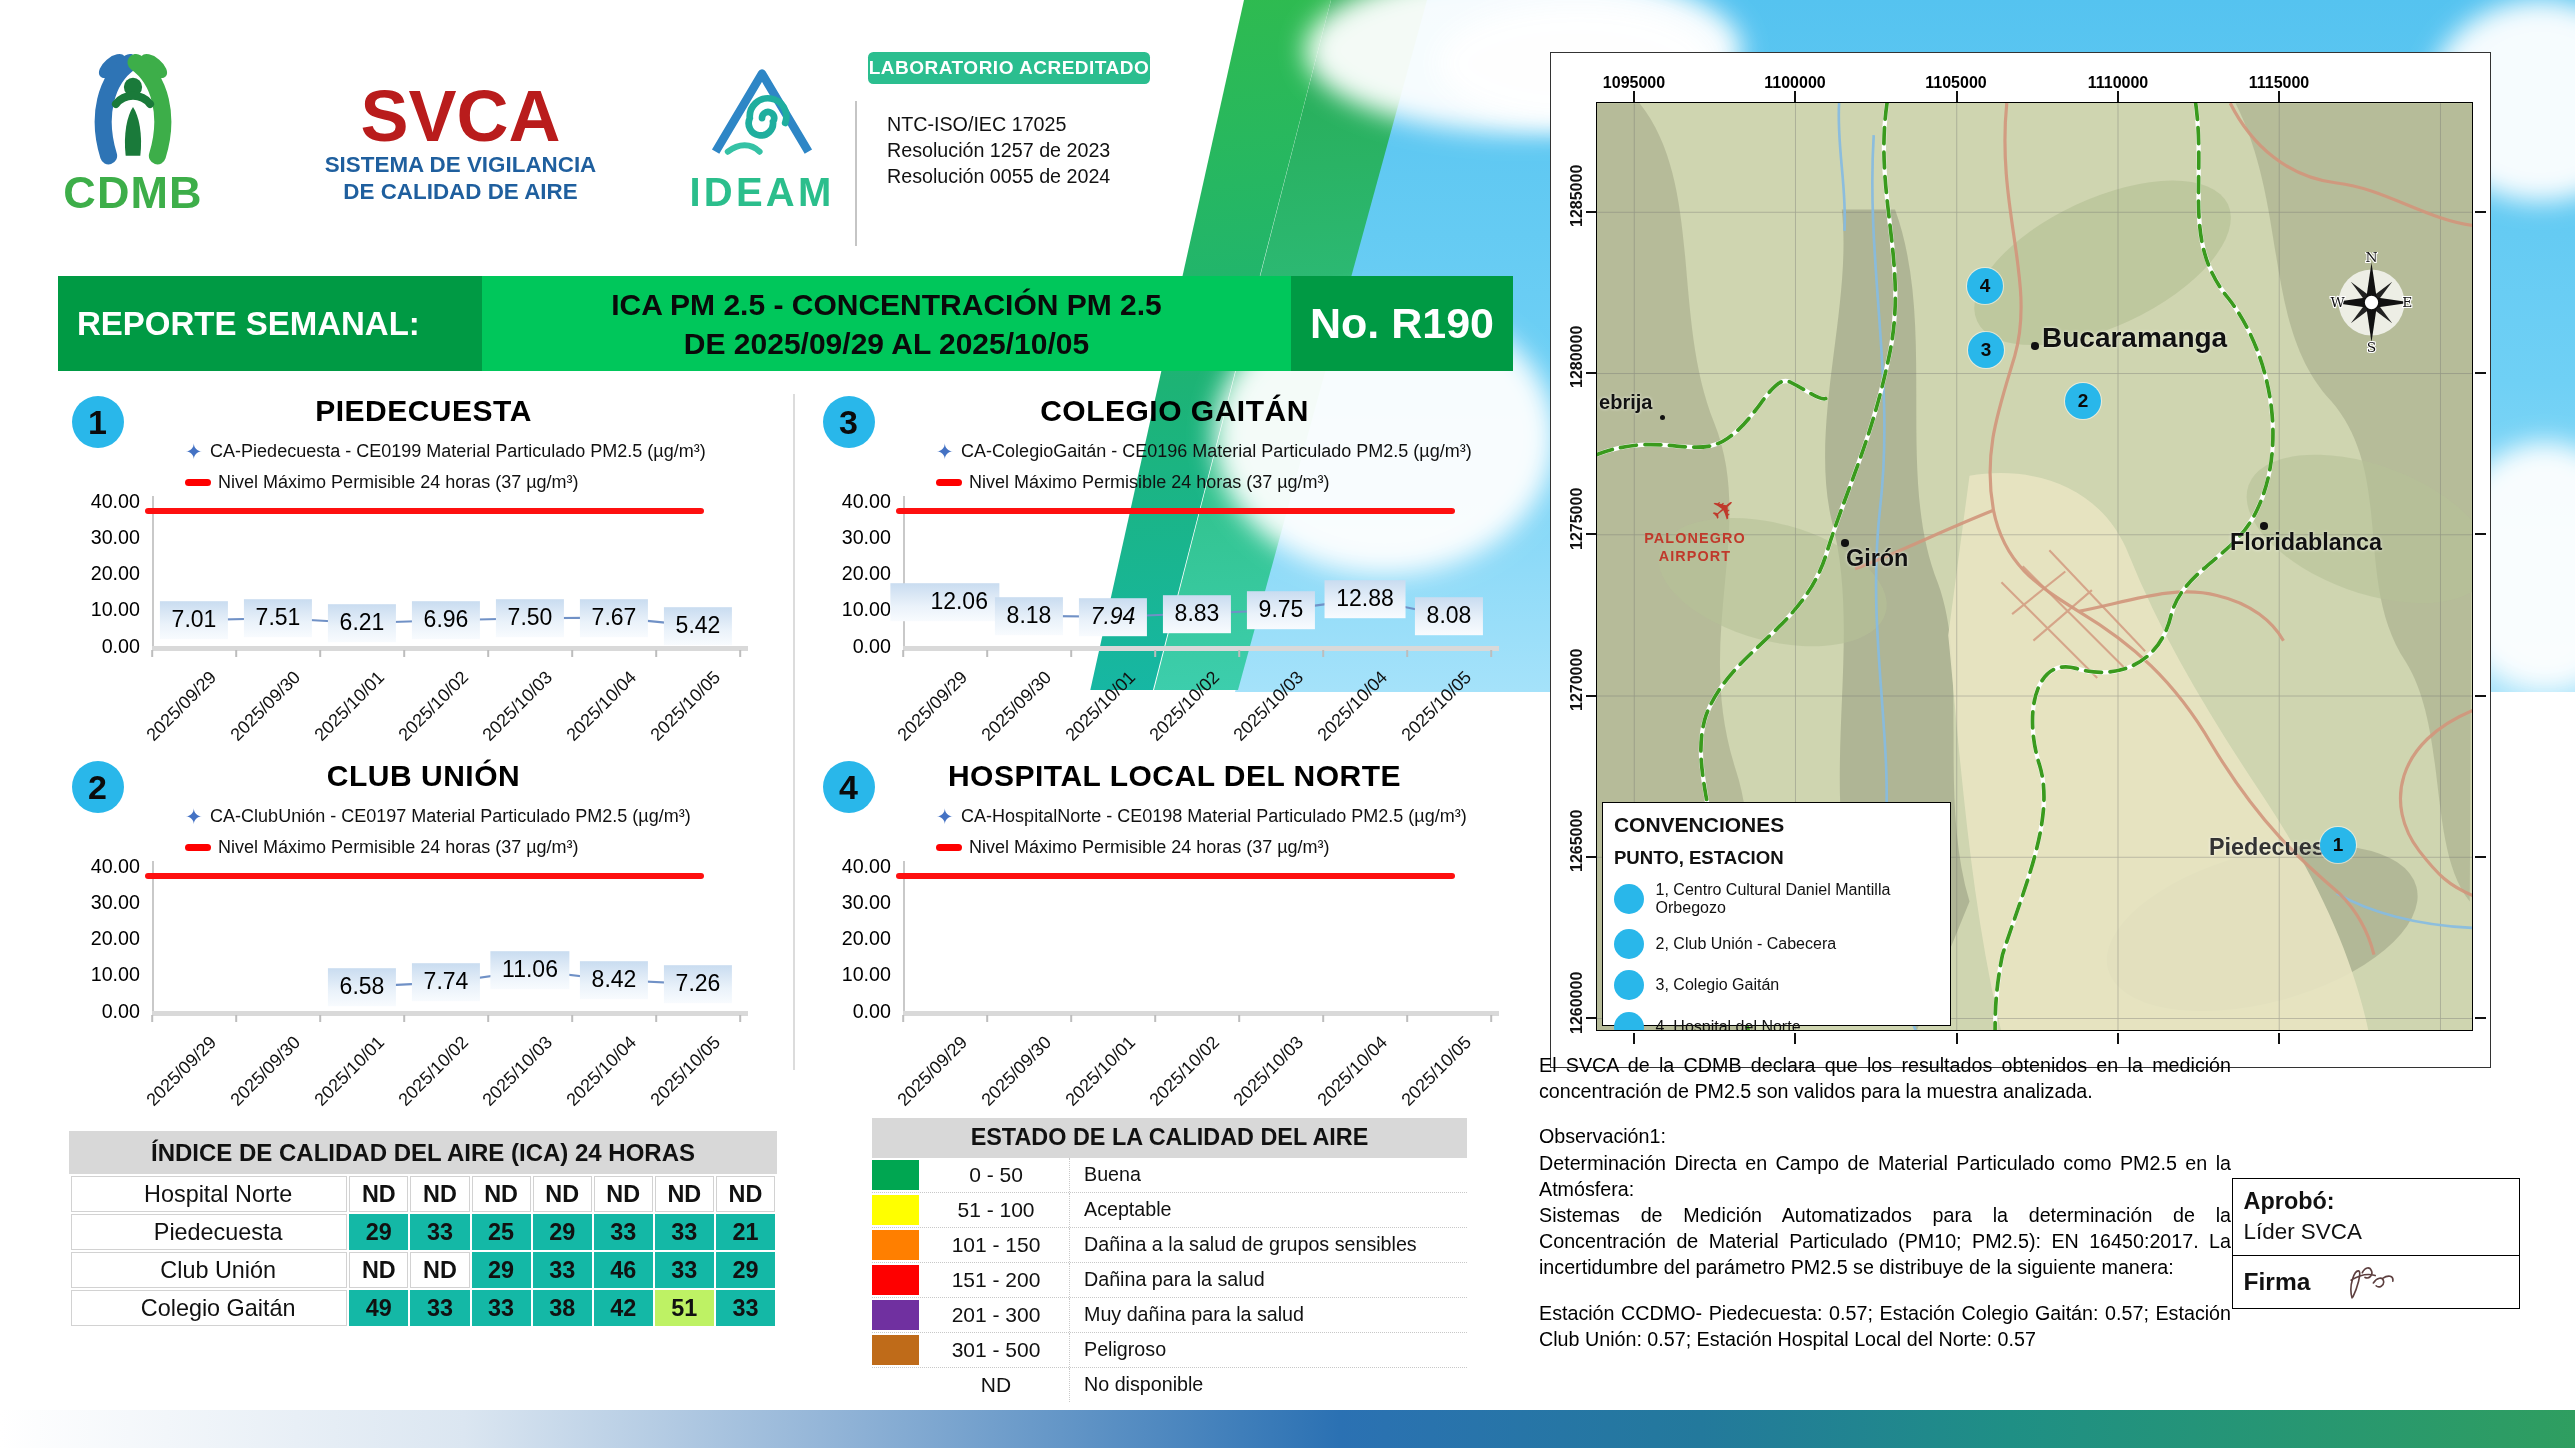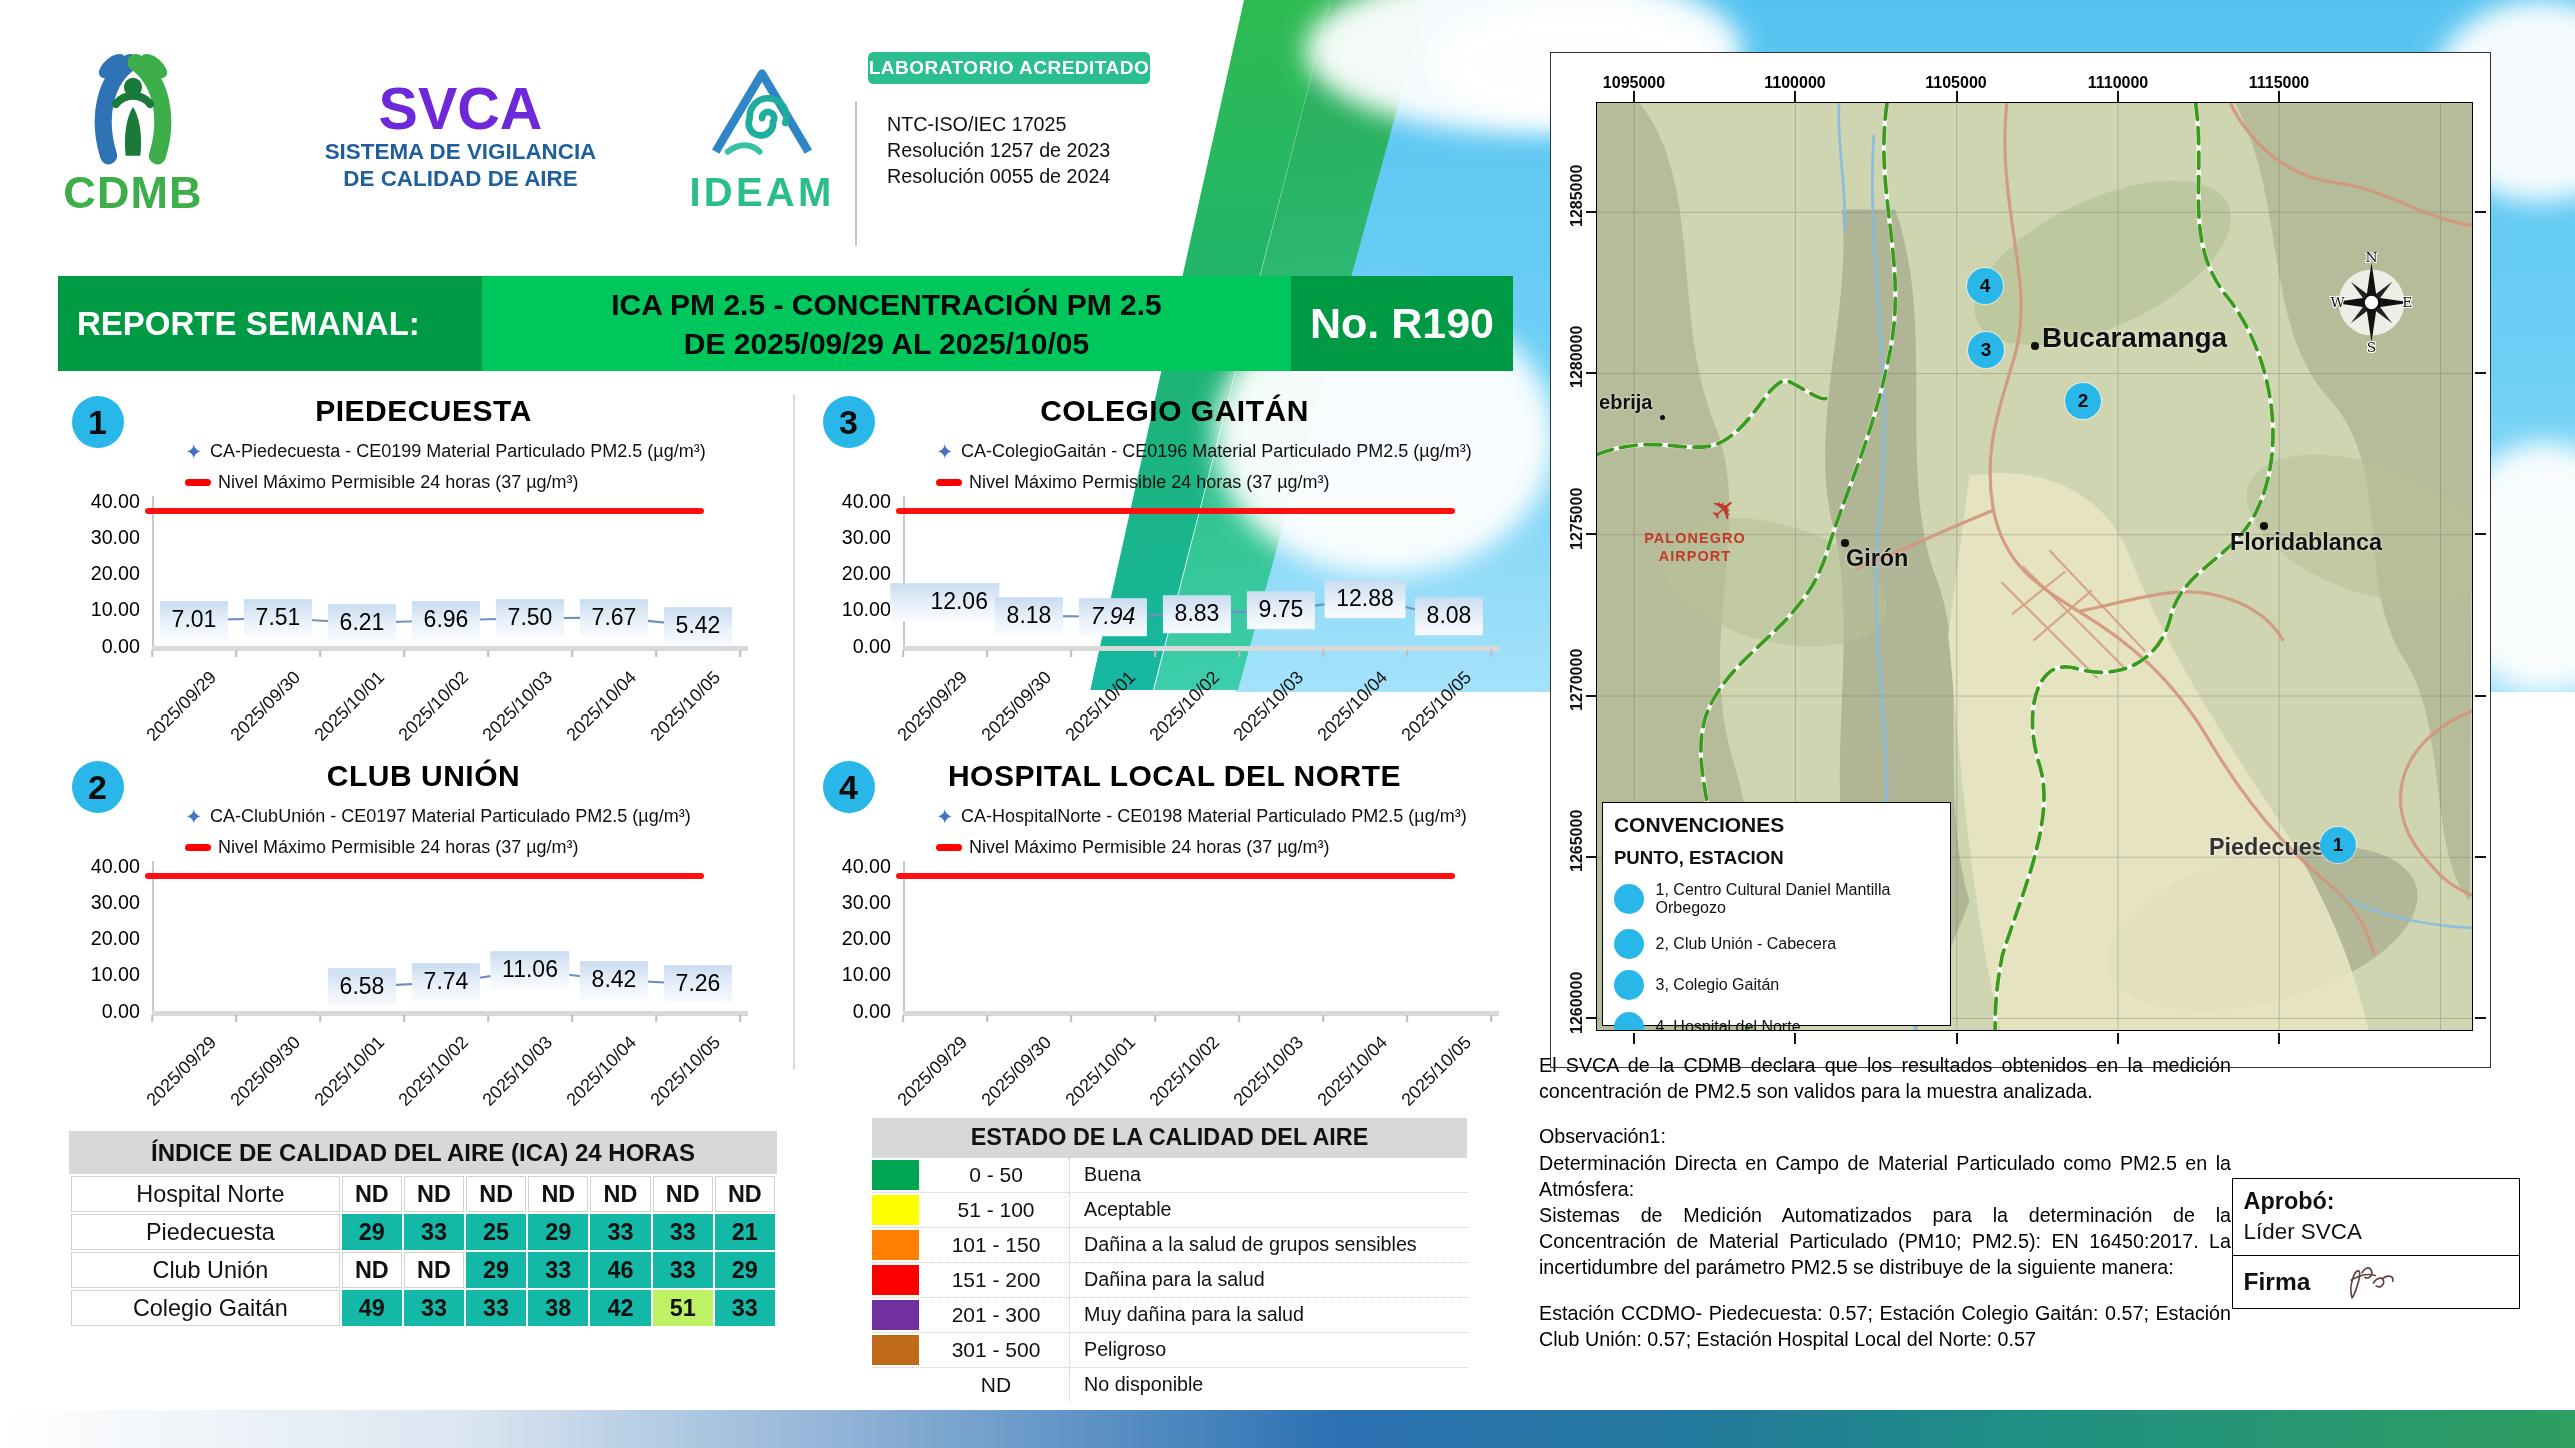--- a/index.html
+++ b/index.html
@@ -15,21 +15,21 @@
        background:linear-gradient(175deg,#2fbb4f 0%,#1db375 55%,#16b7a6 100%);
        clip-path:polygon(158px 0,245px 0,67px 690px,4.3px 690px);}
   .swoosh2{position:absolute;left:1086px;top:0;width:373px;height:690px;z-index:2;
        background:linear-gradient(175deg,#27aa4e 0%,#2ebf83 60%,#3ecfb0 100%);
        clip-path:polygon(245px 0,341px 0,152px 690px,68px 690px);}
   .cloud{position:absolute;background:#fff;border-radius:50%;filter:blur(12.8px);opacity:.95;z-index:3;}
 
   
   .logo-block{position:absolute;z-index:6;text-align:center;}
   .cdmb-text{font-size:45px;font-weight:bold;color:#3dae49;letter-spacing:1.1px;}
-  .svca-title{font-size:59px;font-weight:bold;color:#6d28d9;line-height:1;}
+  .svca-title{font-size:72px;font-weight:bold;color:#b91c1c;line-height:1;}
   .svca-sub{font-size:22.4px;font-weight:bold;color:#1f5f9e;line-height:1.2;}
   .ideam-text{font-size:40px;font-weight:bold;color:#2bbe8c;letter-spacing:3.2px;}
   .badge{position:absolute;left:868px;top:52px;width:282px;height:32px;z-index:6;border-radius:5.3px;
          background:#2bbe8f;color:#fff;font-weight:bold;font-size:19px;display:flex;align-items:center;justify-content:center;letter-spacing:0.5px;}
   .vsep{position:absolute;left:855px;top:101px;width:1.6px;height:145px;background:#c5c5c5;z-index:6;}
   .accred{position:absolute;left:887px;top:111px;z-index:6;font-size:19.7px;line-height:1.32;color:#111;}
 
   .band{position:absolute;left:58px;top:276px;width:1455px;height:95px;display:flex;z-index:6;}
   .band-left{width:424px;background:#009a44;color:#fff;font-size:33px;font-weight:bold;display:flex;align-items:center;padding-left:19px;}
   .band-mid{flex:1;background:#00c75b;color:#0a0a0a;font-size:30px;font-weight:bold;display:flex;flex-direction:column;align-items:center;justify-content:center;line-height:1.3;text-align:center;}
@@ -58,21 +58,21 @@
                 transform:rotate(-45deg);transform-origin:top right;}
   .chart-svg{position:absolute;left:0;top:0;pointer-events:none;}
   .col-divider{position:absolute;left:793px;top:394px;width:1.6px;height:676px;background:#dcdcdc;z-index:5;}
 
   
   .ica-wrap{position:absolute;left:69px;top:1131px;width:708px;z-index:6;}
   .ica-wrap table{border-collapse:separate;border-spacing:2.7px;width:100%;}
   .ica-title{background:#d8d8d8;font-size:24px;font-weight:bold;text-align:center;padding:7.5px 0;}
   .ica-wrap th{font-size:23.4px;font-weight:bold;background:#fff;border:1.1px solid #d2d2d2;padding:3.2px 0;}
   .ica-wrap td{font-size:23.4px;text-align:center;height:36px;}
-  .ica-station{text-align:center;padding-left:11px;font-size:22px;border:1.1px solid #d2d2d2;background:#fff;}
+  .ica-station{text-align:center;padding-left:19px;font-size:22px;border:1.1px solid #d2d2d2;background:#fff;}
   .c-green{background:#14b8a6;font-weight:bold;}
   .c-yellow{background:#bef264;font-weight:bold;}
   .c-white{background:#fff;border:1.1px solid #d2d2d2;font-weight:bold;}
 
   
   .estado{position:absolute;left:872px;top:1118px;width:595px;z-index:6;}
   .estado-title{background:#d8d8d8;font-size:23.4px;font-weight:bold;text-align:center;padding:6.4px 0;}
   .erow{display:flex;align-items:stretch;border-top:1.1px dotted #c8c8c8;}
   .erow:first-of-type{border-top:none;}
   .eswatch{width:51px;display:flex;align-items:center;}

